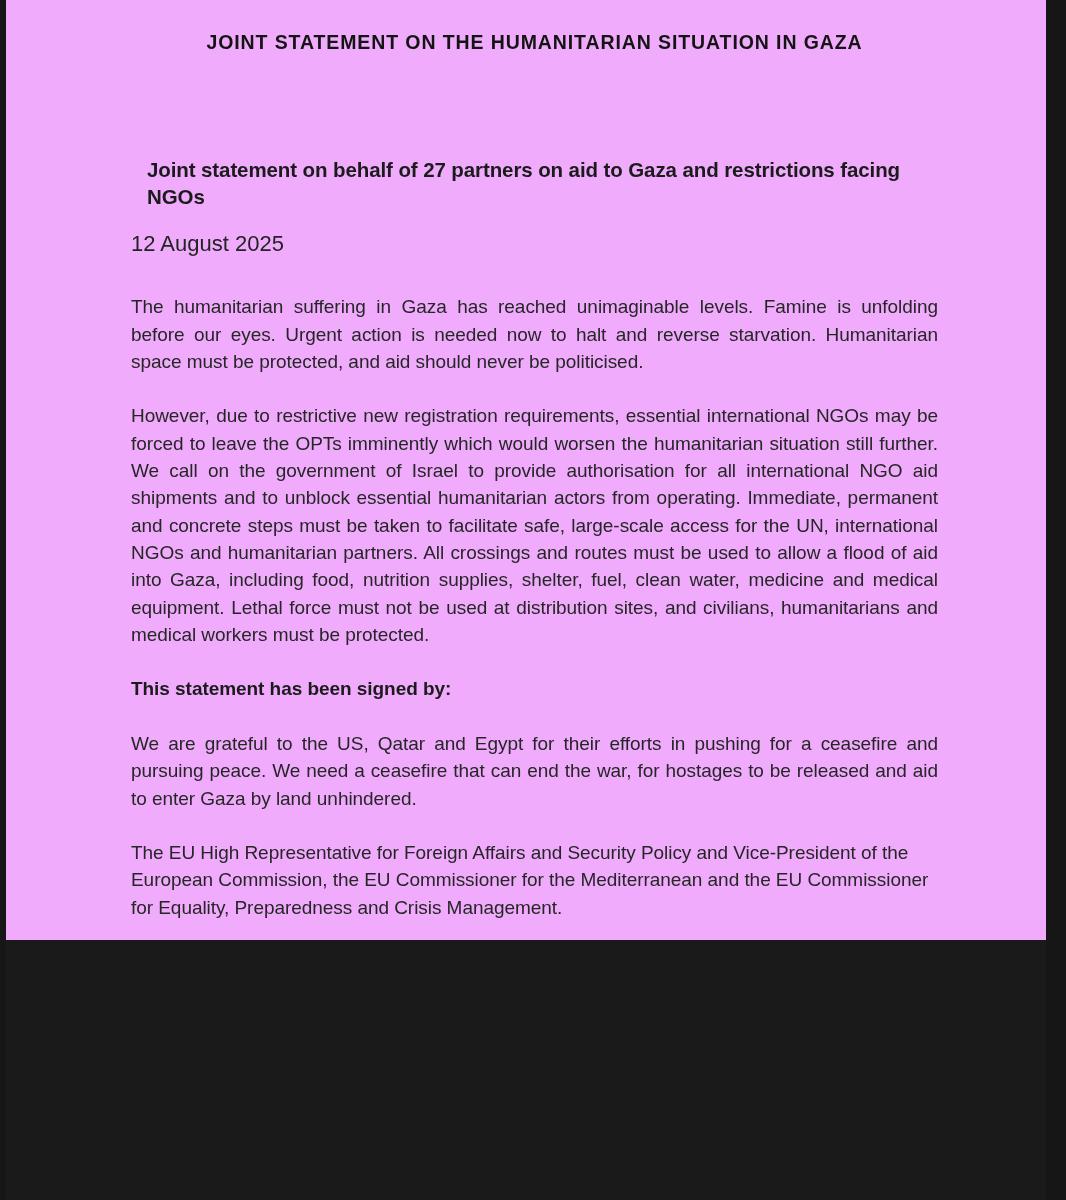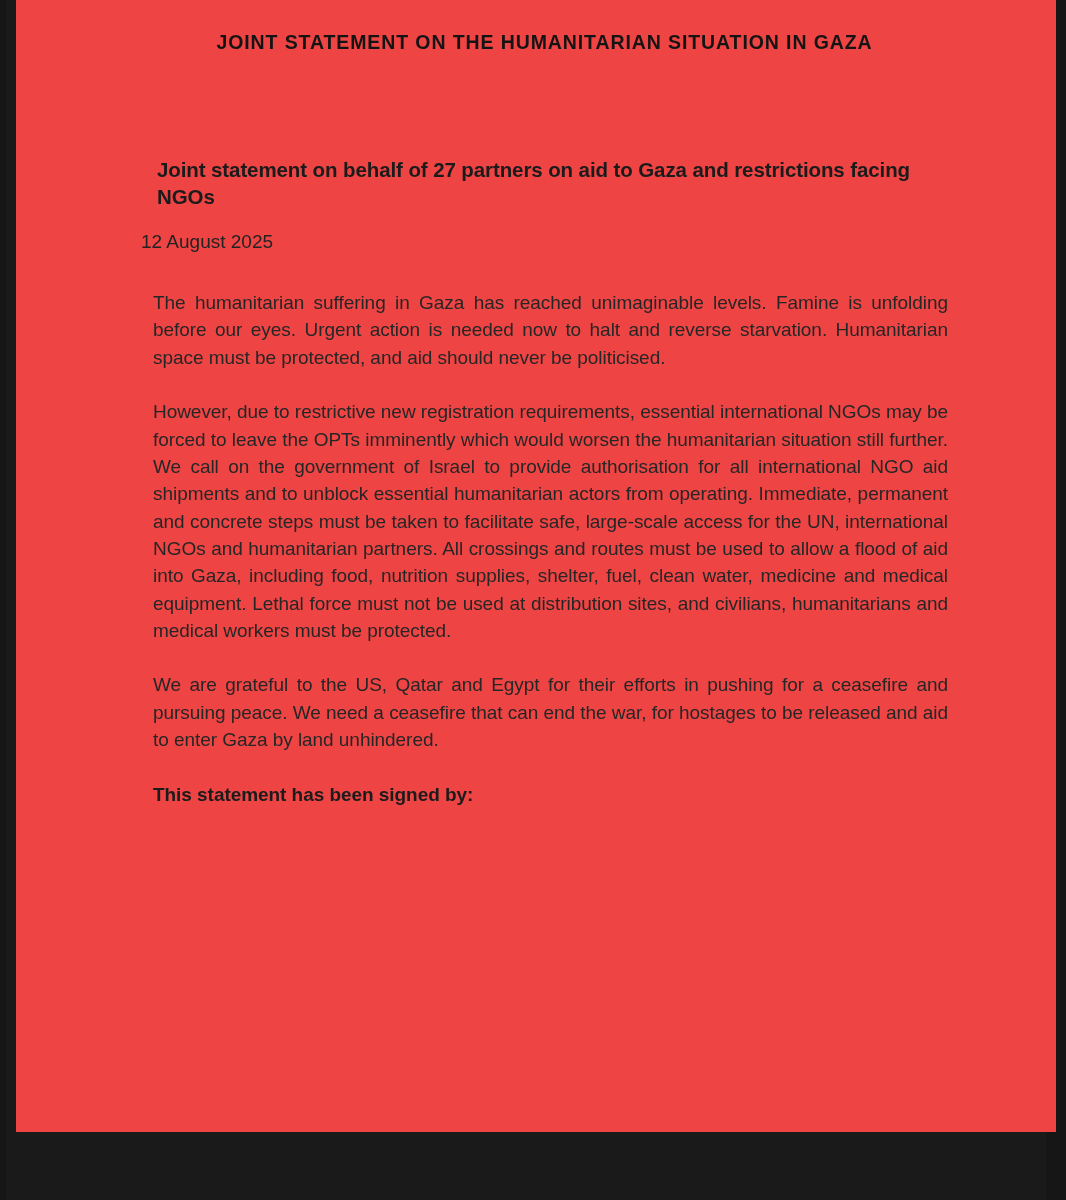--- a/index.html
+++ b/index.html
@@ -27,24 +27,24 @@
     bottom: 0;
     background: #161616;
   }
   .edge-strip.left  { left: 0;  width: 6px; }
   .edge-strip.right { right: 0; width: 20px; }
 
   
   .page {
     position: absolute;
     top: 0;
-    left: 16px;
+    left: 6px;
     width: 1040px;
-    height: 1132px;
-    background: #ef4444;
+    height: 940px;
+    background: #f0abfc;
     box-sizing: border-box;
   }
   .page-inner {
     position: absolute;
     left: 125px;            
     top: 0;
     width: 807px;           
   }
 
   
@@ -65,32 +65,32 @@
     padding-top: 86px;
     font-size: 20.5px;
     font-weight: 700;
     color: #1b1b1b;
     line-height: 1.32;
     letter-spacing: -0.1px;
   }
   .doc-date {
     margin: 0;
     padding-top: 3px;
-    font-size: 19px;
+    font-size: 22px;
     font-weight: 400;
     color: #232323;
     line-height: 1.35;
   }
 
   
   .body-block {
     padding-top: 34px;
   }
   p.para {
-    margin: 0 0 27px 12px;
+    margin: 0 0 27px 0;
     font-size: 19px;
     font-weight: 400;
     color: #262626;
     line-height: 1.44;
     text-align: justify;
     text-justify: inter-word;
     letter-spacing: -0.05px;
   }
   p.para:last-child {
     margin-bottom: 0;
@@ -121,22 +121,23 @@
       <h2 class="doc-subtitle">Joint statement on behalf of 27 partners on aid to Gaza and restrictions facing NGOs</h2>
 
       <div class="doc-date">12 August 2025</div>
 
       <div class="body-block">
 
         <p class="para">The humanitarian suffering in Gaza has reached unimaginable levels. Famine is unfolding before our eyes. Urgent action is needed now to halt and reverse starvation. Humanitarian space must be protected, and aid should never be politicised.</p>
 
         <p class="para">However, due to restrictive new registration requirements, essential international NGOs may be forced to leave the OPTs imminently which would worsen the humanitarian situation still further. We call on the government of Israel to provide authorisation for all international NGO aid shipments and to unblock essential humanitarian actors from operating. Immediate, permanent and concrete steps must be taken to facilitate safe, large-scale access for the UN, international NGOs and humanitarian partners. All crossings and routes must be used to allow a flood of aid into Gaza, including food, nutrition supplies, shelter, fuel, clean water, medicine and medical equipment. Lethal force must not be used at distribution sites, and civilians, humanitarians and medical workers must be protected.</p>
 
+        <p class="para bold">This statement has been signed by:</p>
+
         <p class="para">We are grateful to the US, Qatar and Egypt for their efforts in pushing for a ceasefire and pursuing peace. We need a ceasefire that can end the war, for hostages to be released and aid to enter Gaza by land unhindered.</p>
 
-        <p class="para bold">This statement has been signed by:</p>
 
-
+        <p class="para nojustify">The EU High Representative for Foreign Affairs and Security Policy and Vice-President of the European Commission, the EU Commissioner for the Mediterranean and the EU Commissioner for Equality, Preparedness and Crisis Management.</p>
 
       </div>
     </div>
   </div>
 </div>
 
 </body></html>

